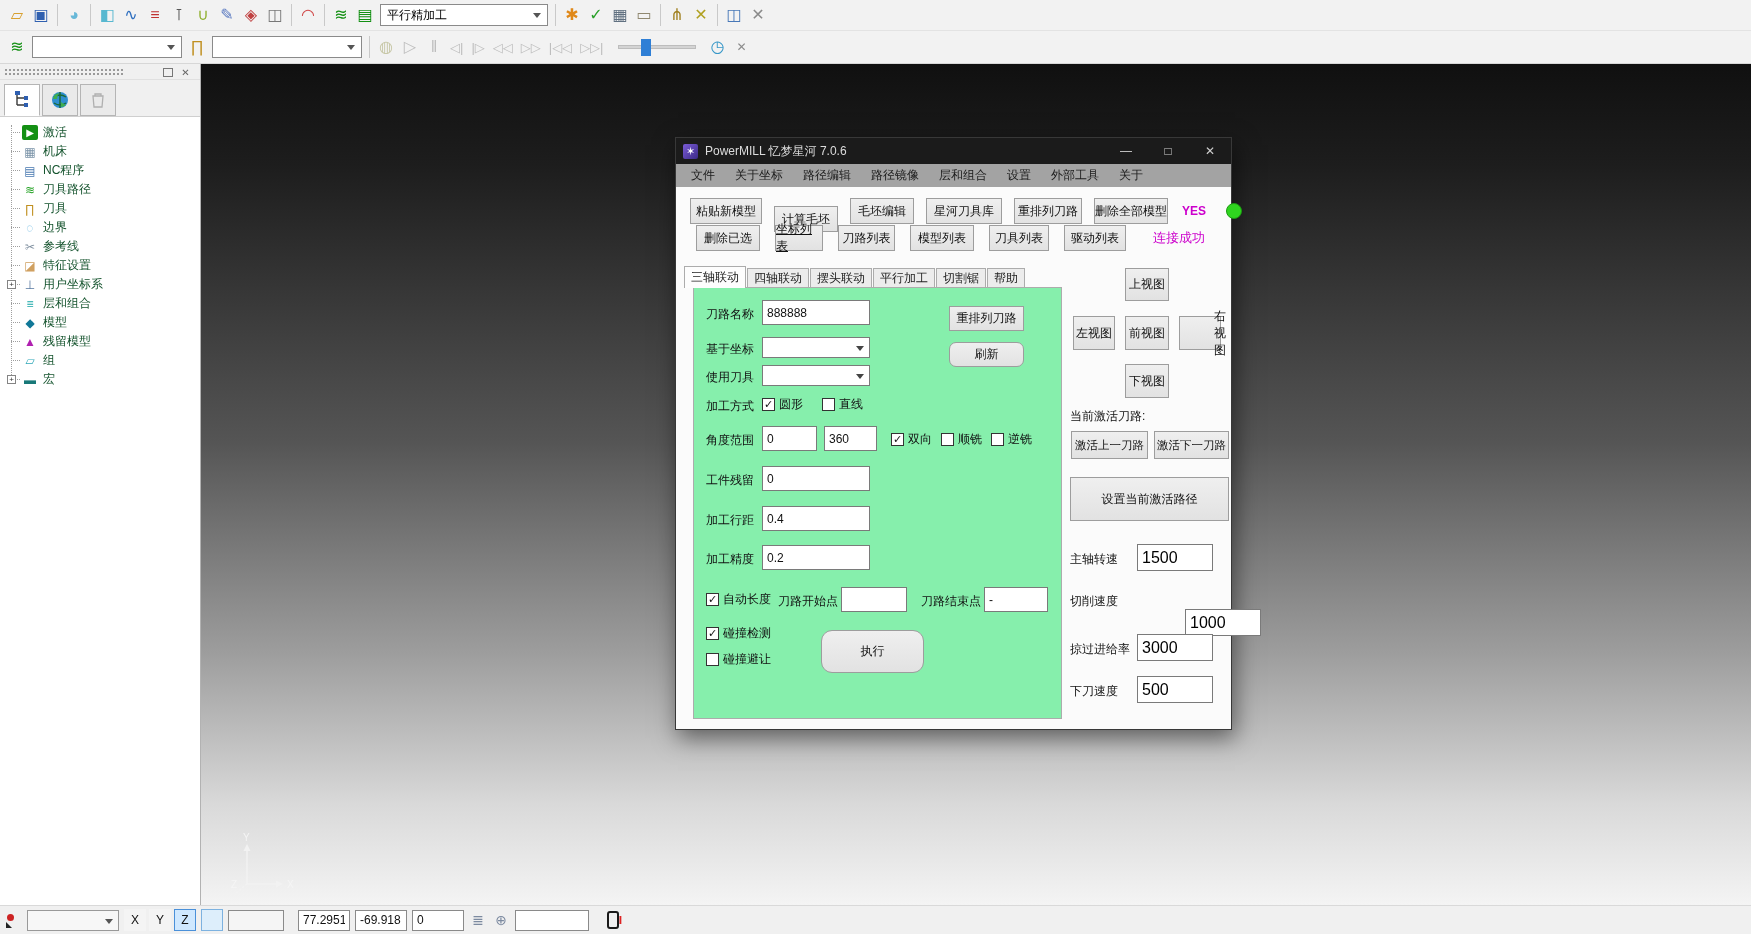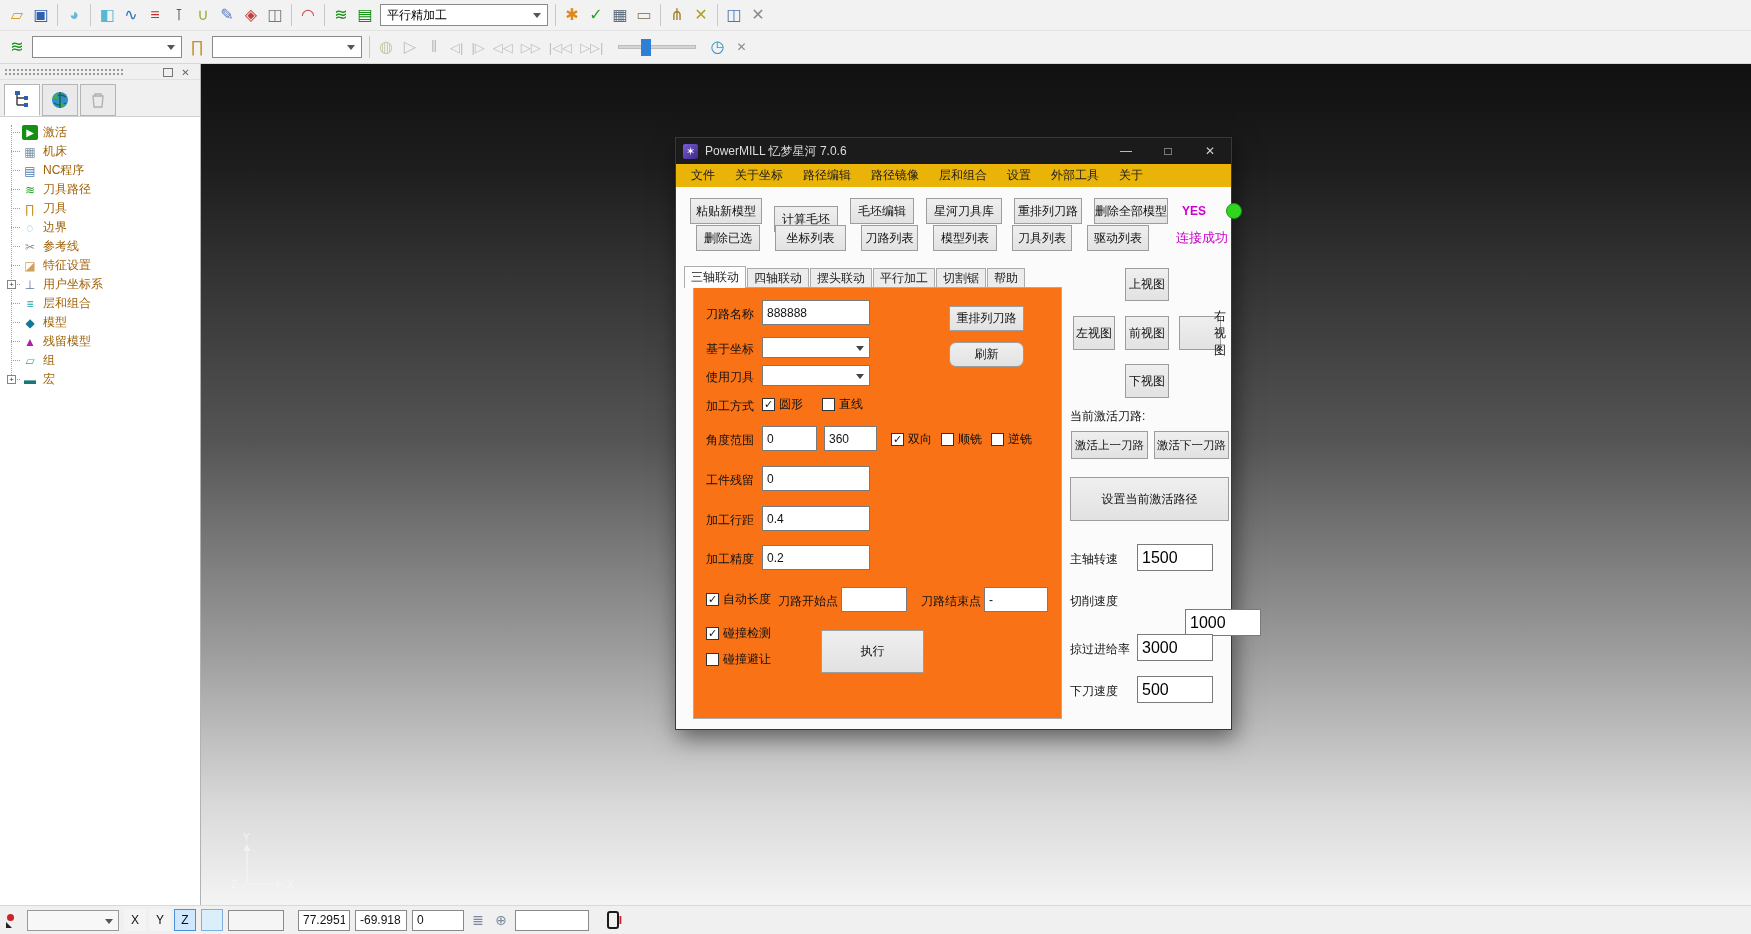--- a/index.html
+++ b/index.html
@@ -42,53 +42,53 @@
   .tree { position:relative; padding-top:6px; }
   .tree::before { content:''; position:absolute; left:11px; top:8px; height:258px;
                   border-left:1px dotted #9f9f9f; }
   .trow { position:relative; height:19px; display:flex; align-items:center; padding-left:22px; cursor:default; }
   .trow::before { content:''; position:absolute; left:11px; top:9px; width:9px; border-top:1px dotted #9f9f9f; }
   .trow .exp { position:absolute; left:7px; top:5px; width:9px; height:9px; background:#fff;
                border:1px solid #848484; font-size:8px; line-height:7px; text-align:center; color:#333; z-index:2; }
   .ticon { width:16px; height:15px; display:inline-flex; align-items:center; justify-content:center;
            font-size:12px; margin-right:5px; flex:none; }
   .ticon.badge { color:#fff; background:#149014; border-radius:2px; font-size:10px; font-weight:bold; }
-  .tlabel { color:#a16207; white-space:nowrap; }
+  .tlabel { color:#14532d; white-space:nowrap; }
 
   
   #viewport { position:absolute; left:201px; top:0; right:0; bottom:0;
      background:linear-gradient(180deg,#101010 0%,#1d1d1d 12%,#555 45%,#9d9d9d 70%,#d9d9d9 88%,#f4f4f4 100%); }
   #axis-triad { position:absolute; left:28px; top:768px; }
 
   
   #dialog { position:absolute; left:675px; top:73px; width:557px; height:593px; background:#fbfbfb;
             border:1px solid #383838; box-shadow:3px 8px 22px rgba(0,0,0,.5); }
   #dlg-titlebar { height:26px; background:#1b1b1b; display:flex; align-items:center; color:#dcdcdc; }
   #dlg-icon { width:15px; height:15px; margin:0 7px 0 7px; border-radius:2px; color:#fff; font-size:11px;
               background:linear-gradient(135deg,#7a5bd6,#3b2a86); display:flex; align-items:center; justify-content:center; }
   .dlg-ctl { width:42px; height:26px; display:flex; align-items:center; justify-content:center;
              color:#cfcfcf; font-size:12px; }
-  #dlg-menubar { height:23px; background:#eab308; display:flex; align-items:center; padding-left:5px; }
+  #dlg-menubar { height:23px; background:#a3a3a3; display:flex; align-items:center; padding-left:5px; }
   .menu-item { padding:0 10px; color:#1c1c1c; height:100%; display:flex; align-items:center; }
   .win-btn { background:linear-gradient(#efefef,#e2e2e2); border:1px solid #9d9d9d; color:#111;
              display:flex; align-items:center; justify-content:center; font-size:12px; cursor:default; }
   #btnrow1 { position:absolute; left:14px; top:52px; display:flex; gap:12px; align-items:center; }
   #btnrow2 { position:absolute; left:20px; top:87px; display:flex; gap:15px; align-items:center; }
   #btnrow1 .win-btn, #btnrow2 .win-btn { height:26px; }
   .magenta { color:#cc00cc; }
   #yes-flag { font-weight:bold; font-size:12px; margin-left:2px; }
   #conn-dot { width:16px; height:16px; border-radius:50%; background:#2fd51f; border:1px solid #1a9a10; margin-left:8px; }
   #conn-status { font-size:13px; margin-left:12px; }
 
   #dlg-tabs { position:absolute; left:8px; top:128px; display:flex; align-items:flex-end; }
   .dtab { height:20px; padding:0 6px; display:flex; align-items:center; border:1px solid #acacac;
           border-bottom:none; background:#ececec; color:#222; margin-right:1px; }
   .dtab.active { background:#fdfdfd; height:22px; position:relative; z-index:3; }
   #tabpanel { position:absolute; left:17px; top:149px; width:369px; height:432px;
-              border:1px solid #acacac; background:#f97316; z-index:2; }
+              border:1px solid #acacac; background:#86efac; z-index:2; }
   .flabel { position:absolute; color:#111; font-size:12px; white-space:nowrap; }
   .finput { position:absolute; height:25px; border:1px solid #7a7a7a; background:#fff; font-size:12px;
             padding:0 4px; font-family:inherit; color:#111; }
   .dd { position:absolute; height:21px; border:1px solid #7a7a7a; background:#fff; }
   .dd::after { content:''; position:absolute; right:5px; top:8px; width:0; height:0;
                border-left:4px solid transparent; border-right:4px solid transparent; border-top:5px solid #444; }
   .cb { display:inline-flex; align-items:center; gap:4px; position:absolute; cursor:default; }
   .cb .box { width:13px; height:13px; border:1px solid #333; background:#fff; font-size:11px; line-height:11px;
              text-align:center; color:#111; }
   .cb .cbl { font-size:12px; color:#111; }
@@ -321,21 +321,21 @@
         <span class="win-btn" style="width: 64px; margin-top: 16px;">计算毛坯</span>
         <span class="win-btn" style="width: 64px;">毛坯编辑</span>
         <span class="win-btn" style="width: 76px;">星河刀具库</span>
         <span class="win-btn" style="width: 68px;">重排列刀路</span>
         <span class="win-btn" style="width: 74px;">删除全部模型</span>
         <span id="yes-flag" class="magenta">YES</span>
         <span id="conn-dot"></span>
       </div>
     <div id="btnrow2">
         <span class="win-btn" style="width: 64px;">删除已选</span>
-        <span class="win-btn" style="width: 71px;">坐标列表</span>
+        <span class="win-btn" style="width: 48px; text-decoration: underline;">坐标列表</span>
         <span class="win-btn" style="width: 57px;">刀路列表</span>
         <span class="win-btn" style="width: 64px;">模型列表</span>
         <span class="win-btn" style="width: 60px;">刀具列表</span>
         <span class="win-btn" style="width: 62px;">驱动列表</span>
         <span id="conn-status" class="magenta">连接成功</span>
       </div>
 
     <div id="dlg-tabs">
         <span class="dtab active">三轴联动</span>
         <span class="dtab">四轴联动</span>
@@ -403,21 +403,21 @@
 
       <span class="cb" style="left:12px;top:337px;">
         <span class="box">✓</span>
         <span class="cbl">碰撞检测</span>
         </span>
       <span class="cb" style="left:12px;top:363px;">
         <span class="box"></span>
         <span class="cbl">碰撞避让</span>
         </span>
 
-      <span class="win-btn" style="position:absolute;left:127px;top:342px;width:103px;height:43px;">执行</span>
+      <span class="win-btn" style="position:absolute;left:127px;top:342px;width:103px;height:43px;border-radius:11px;">执行</span>
     </div>
 
     <span class="win-btn" style="position:absolute;left:449px;top:130px;width:44px;height:33px;">上视图</span>
     <span class="win-btn" style="position:absolute;left:397px;top:178px;width:42px;height:34px;">左视图</span>
     <span class="win-btn" style="position:absolute;left:449px;top:178px;width:44px;height:34px;">前视图</span>
     <span class="win-btn" style="position:absolute;left:503px;top:178px;width:30px;height:34px;padding-left:40px;">右视图</span>
     <span class="win-btn" style="position:absolute;left:449px;top:226px;width:44px;height:34px;">下视图</span>
 
     <span class="rc-label" style="left:394px;top:270px;">当前激活刀路:</span>
     <span class="win-btn" style="position:absolute;left:395px;top:293px;width:77px;height:28px;font-size:11.5px;">激活上一刀路</span>

